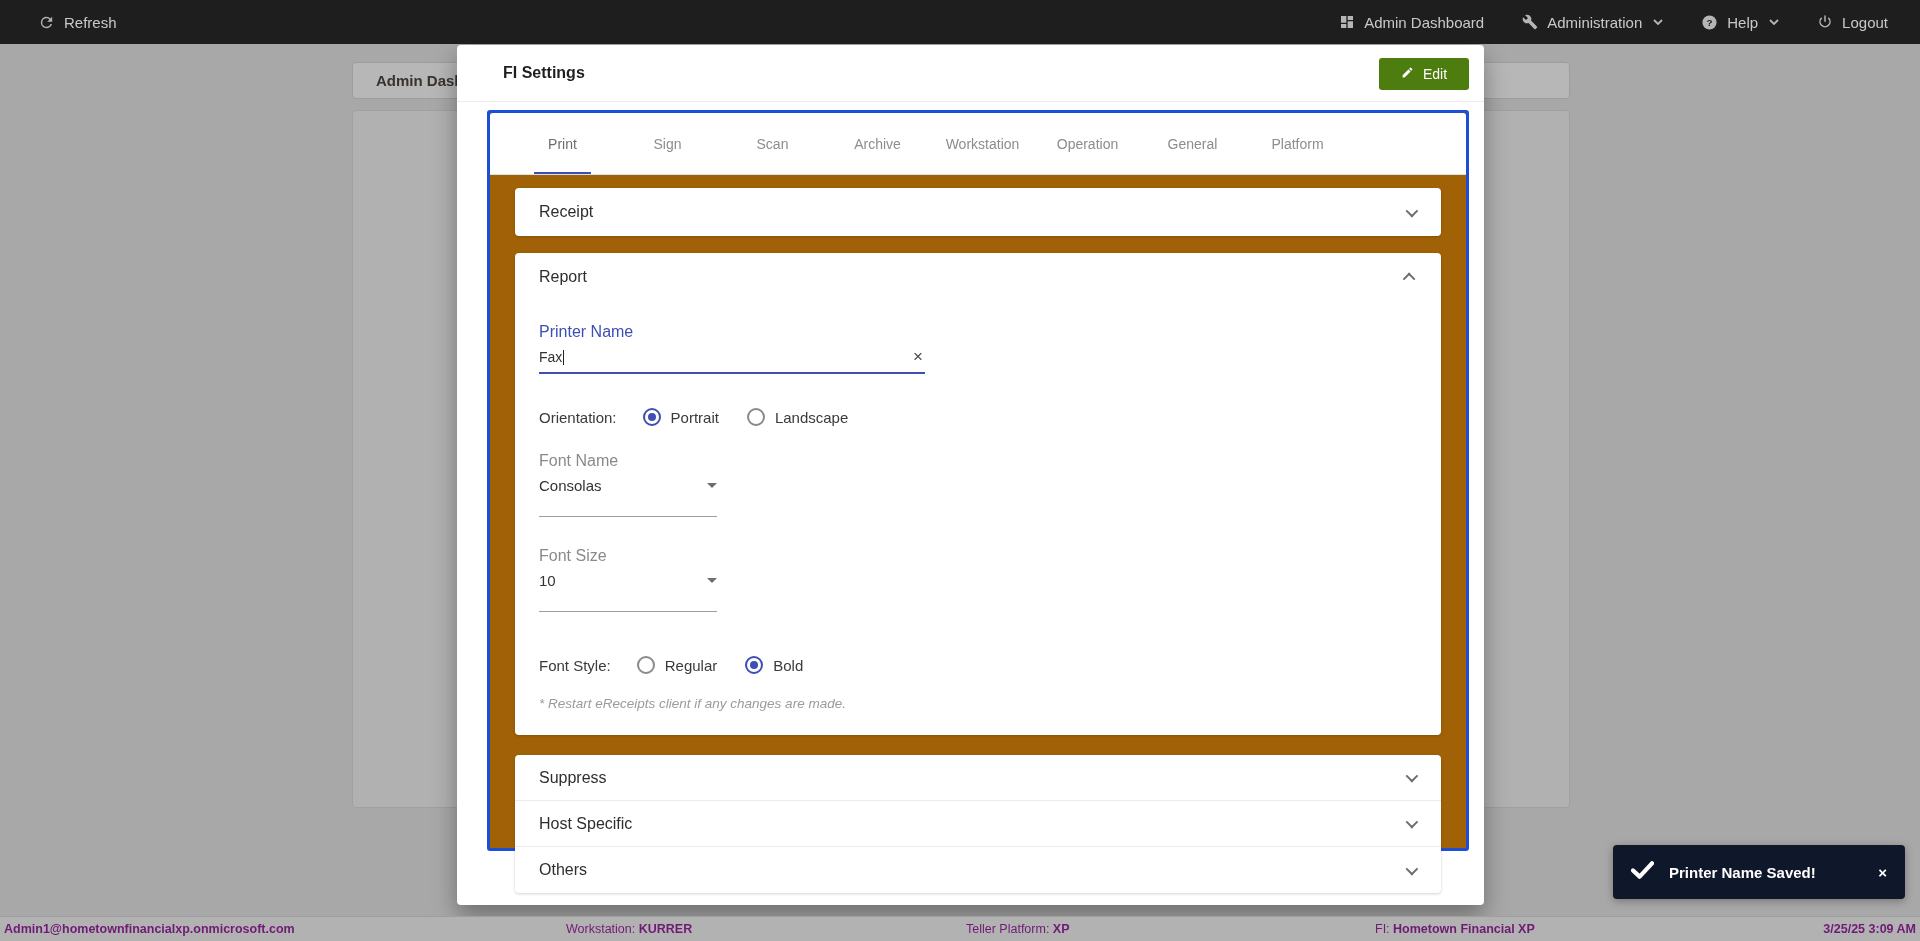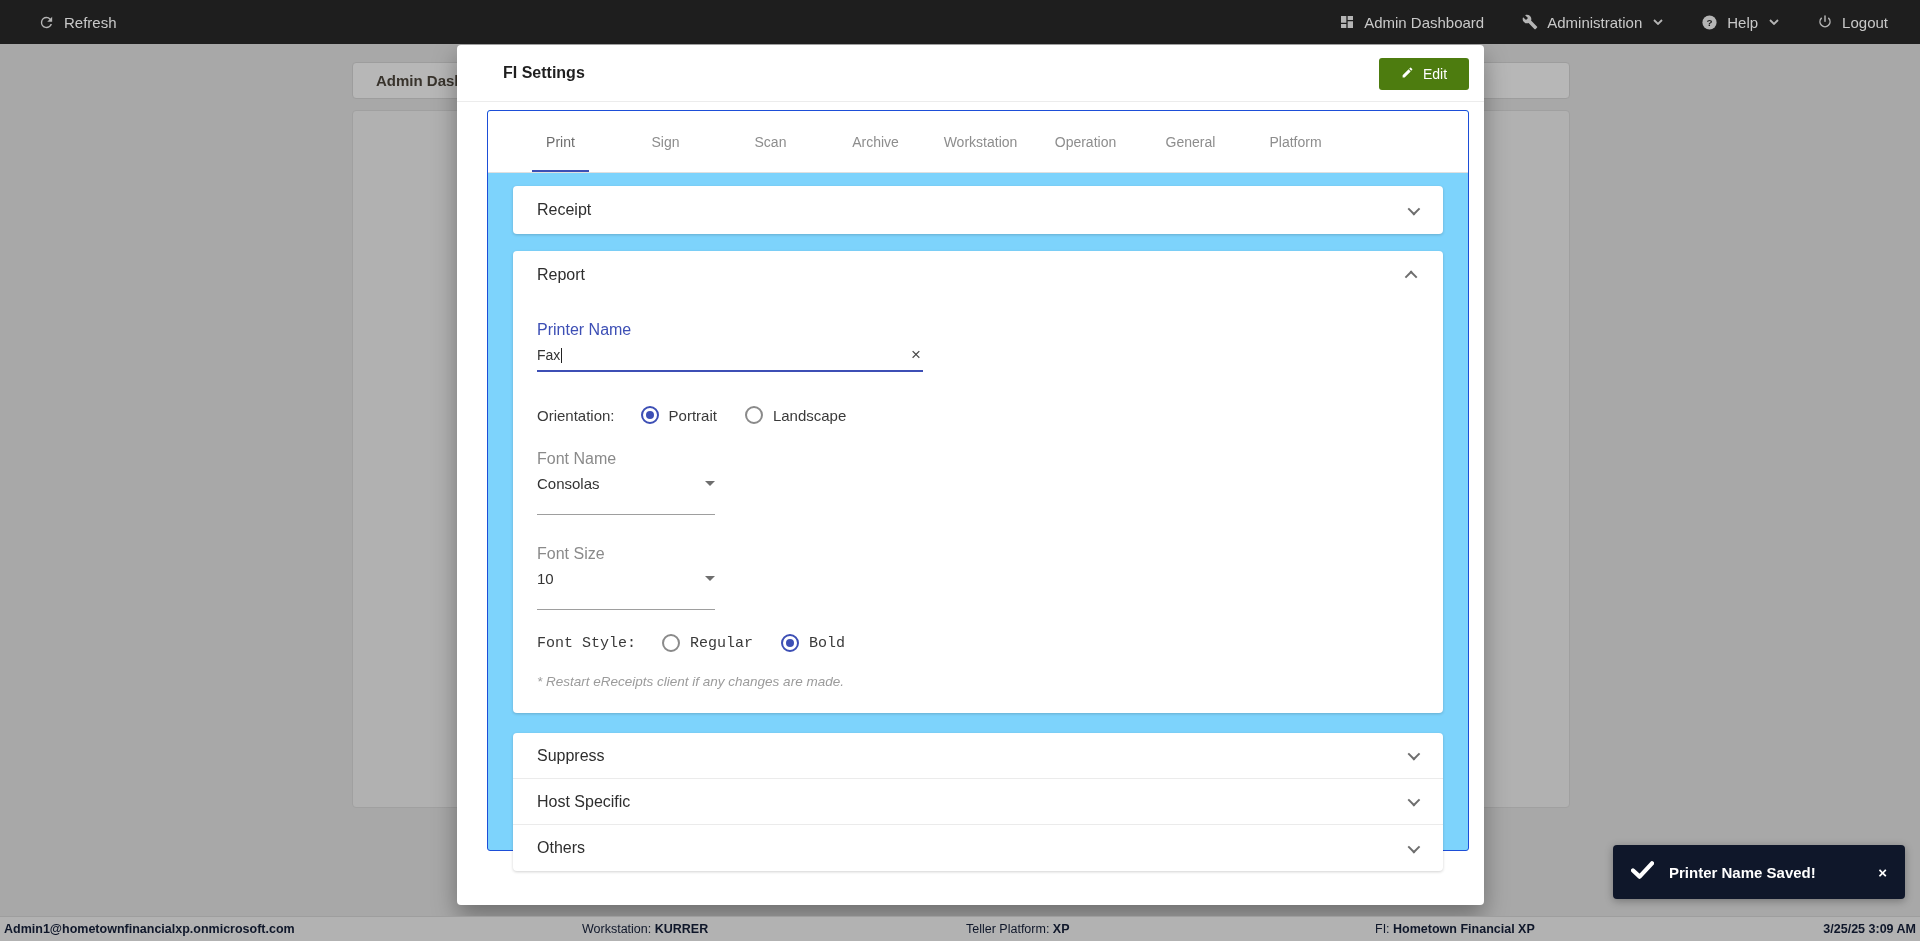--- a/index.html
+++ b/index.html
@@ -26,21 +26,21 @@
   
   .modal { position:absolute; left:457px; top:45px; width:1027px; height:860px; background:#ffffff;
            border-radius:4px; box-shadow:0 11px 25px rgba(0,0,0,.35); z-index:20; }
   .modal-header { height:57px; display:flex; align-items:center; padding-left:46px; border-bottom:1px solid #ececec; position:relative; }
   .modal-title { font-size:16px; font-weight:bold; color:#1f1f1f; }
   .edit-btn { position:absolute; right:15px; top:13px; width:90px; height:32px; background:#4d7c0f; color:#ffffff;
               border:none; border-radius:3px; font-size:14px; display:flex; align-items:center; justify-content:center;
               gap:9px; cursor:pointer; font-family:inherit; }
 
   .modal-body { position:absolute; left:30px; right:15px; top:65px; bottom:54px;
-                background:#7dd3fc; border:1px solid #1d4ed8; border-radius:3px; }
+                background:#a16207; border:3px solid #1d4ed8; border-radius:3px; }
 
   
   .tabs { height:62px; background:#ffffff; border-bottom:1px solid #e0e0e0; border-radius:3px 3px 0 0;
           display:flex; padding-left:20px; }
   .tab { width:105px; text-align:center; line-height:62px; font-size:14px; color:#8d8d8d; cursor:pointer; position:relative; }
   .tab.active { color:#6d6d6d; }
   .tab.active::after { content:''; position:absolute; left:24px; right:24px; bottom:0; height:2px; background:#3d4fb5; }
 
   
   .acc-area { padding:13px 25px 0 25px; }
@@ -76,39 +76,39 @@
 
   .select-field { width:178px; }
   .select-line { display:flex; justify-content:space-between; align-items:center;
                  border-bottom:1px solid #9e9e9e; padding-bottom:22px; cursor:pointer; }
   .select-value { font-size:15px; color:#333; }
   .sel-arrow { width:0; height:0; border-left:5px solid transparent; border-right:5px solid transparent;
                border-top:5px solid #6e6e6e; }
 
   .note { margin-top:22px; font-style:italic; font-size:13.5px; color:#9b9b9b; }
 
-  .mt22 { margin-top:22px; } .mt26 { margin-top:26px; } .mt30 { margin-top:30px; } .mt32 { margin-top:24px;font-family:Liberation Mono, monospace; } .mt34 { margin-top:34px; }
+  .mt22 { margin-top:22px; } .mt26 { margin-top:26px; } .mt30 { margin-top:30px; } .mt32 { margin-top:44px; } .mt34 { margin-top:34px; }
 
   .acc-group .acc-head { border-bottom:1px solid #ebebeb; }
   .acc-group .acc-head:last-child { border-bottom:none; }
   .acc-group .acc-head { height:46px; }
 
   
   .toast { position:absolute; left:1613px; top:845px; width:292px; height:54px; background:#0f172a;
            border-radius:4px; box-shadow:0 2px 8px rgba(0,0,0,.3); display:flex; align-items:center;
            padding:17px 18px; gap:15px; z-index:50; color:#fff; }
   .toast-msg { font-size:15px; font-weight:bold; }
   .toast-close { margin-left:auto; font-weight:bold; font-size:15px; cursor:pointer; line-height:1; }
 
   
   .statusbar { position:absolute; left:0; top:916px; width:1920px; height:25px; background:#b2b2b2;
-               border-top:1px solid #9e9e9e; font-size:12.5px; color:#0f172a; z-index:30; }
+               border-top:1px solid #9e9e9e; font-size:12.5px; color:#701a75; z-index:30; }
   .statusbar span.item { position:absolute; top:5px; white-space:nowrap; }
   .sb-user { left:4px; font-weight:bold; }
-  .sb-ws { left:582px; } .sb-teller { left:966px; } .sb-fi { left:1375px; }
+  .sb-ws { left:566px; } .sb-teller { left:966px; } .sb-fi { left:1375px; }
   .sb-date { right:4px; font-weight:bold; }
   .sb-bold { font-weight:bold; }
 </style>
 </head>
 <body>
 
 <div class="topbar">
   <div class="left">
     <div class="tb-item">
       <span>

